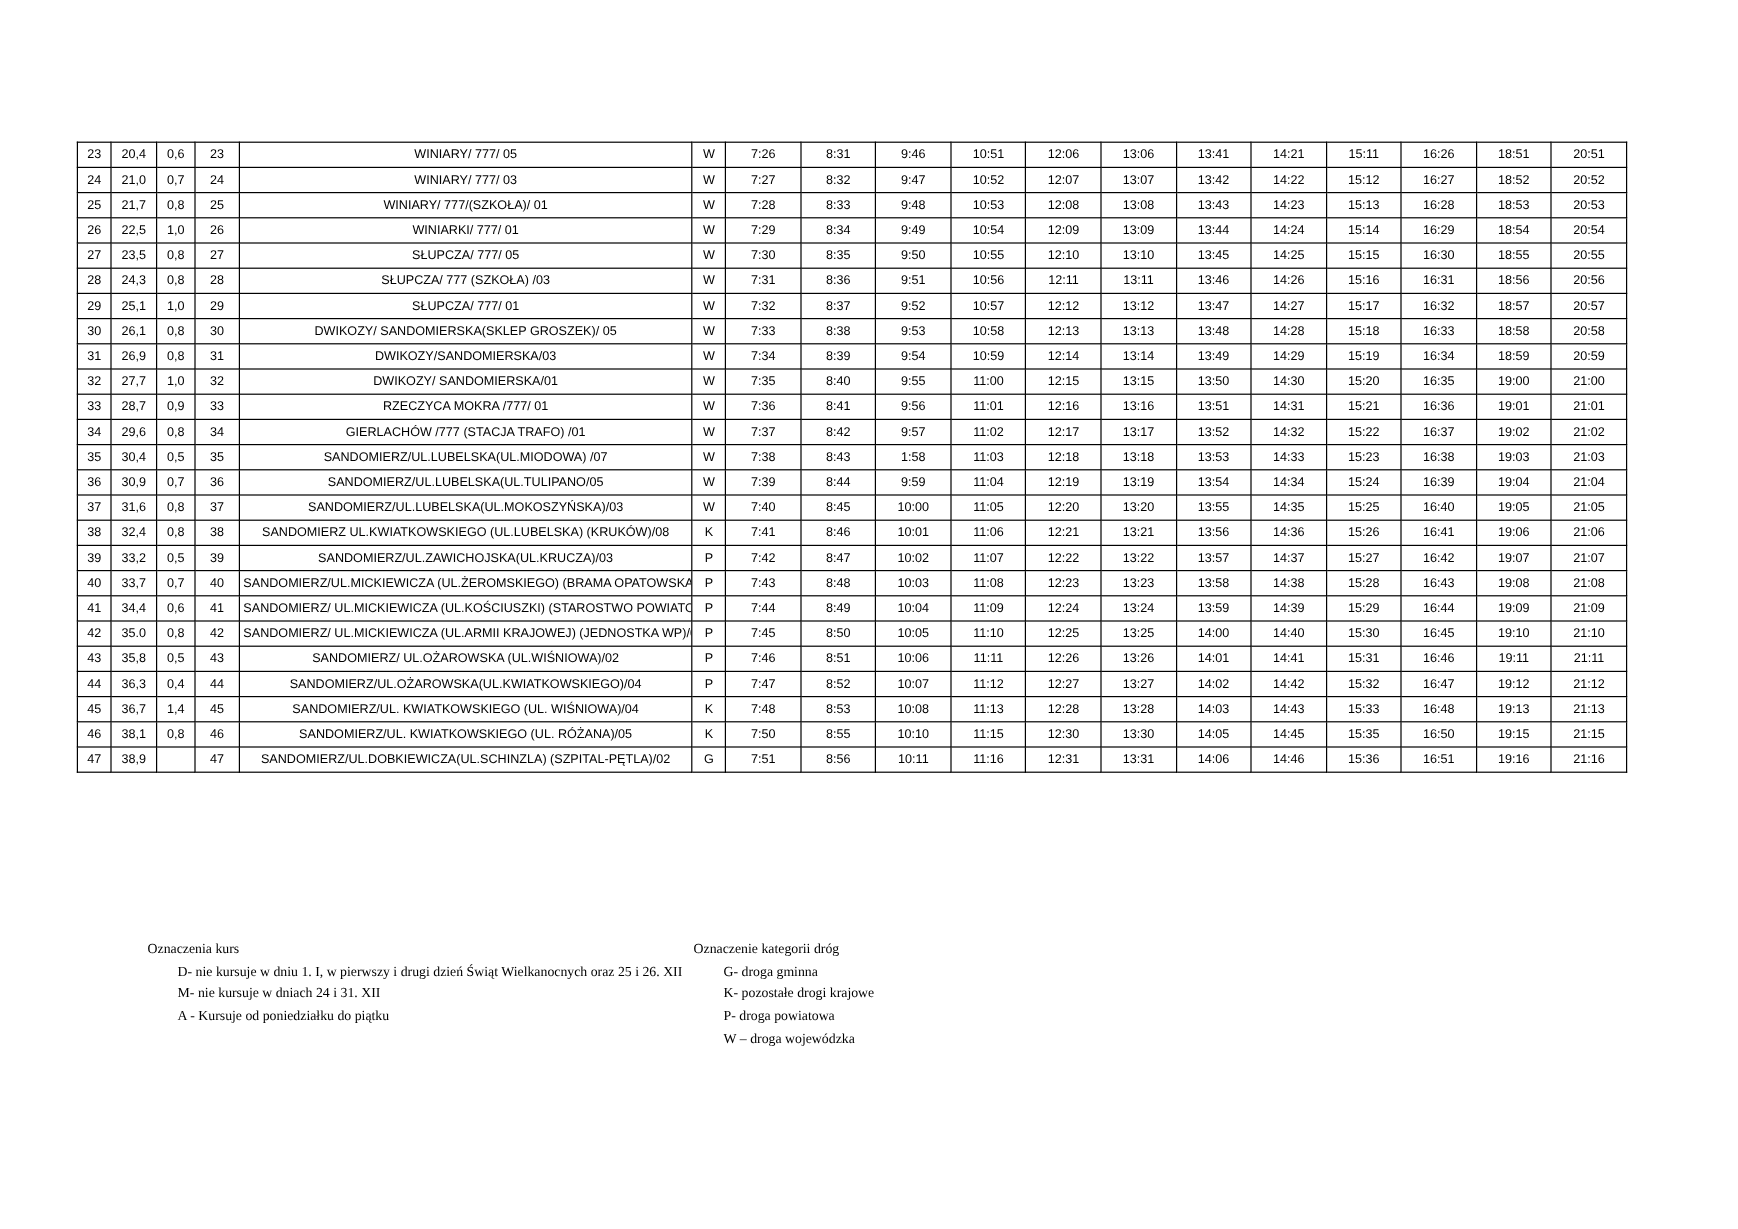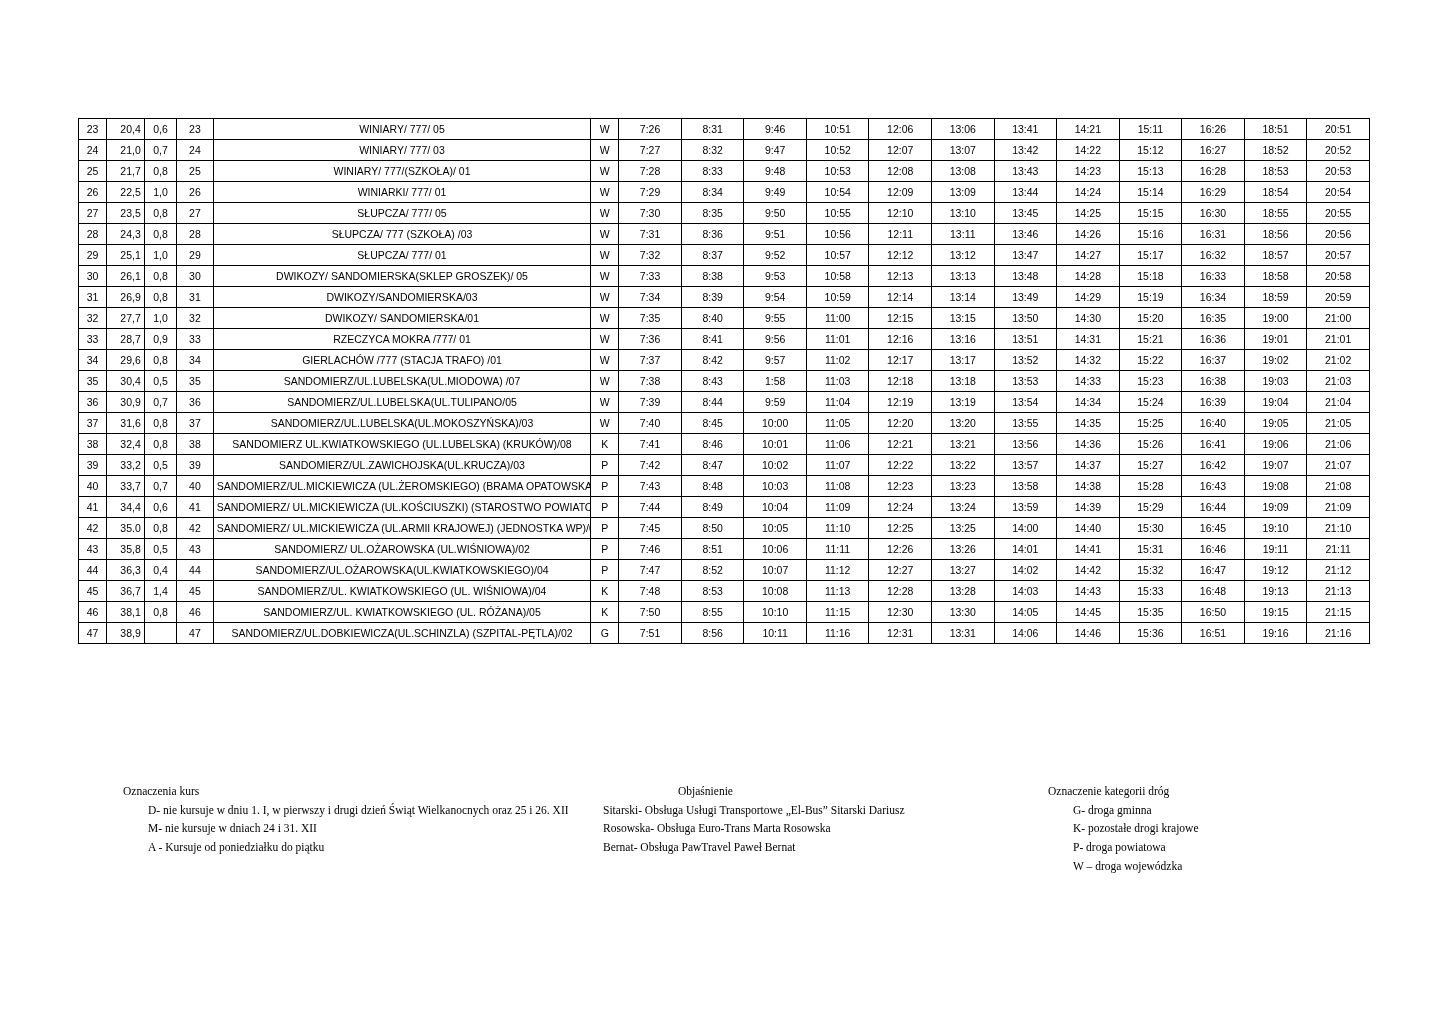--- a/index.html
+++ b/index.html
@@ -10,42 +10,42 @@
   body {
     width: 1448px;
     height: 1024px;
     font-family: "Liberation Sans", sans-serif;
     color: #000000;
     position: relative;
     overflow: hidden;
   }
   #sheet {
     position: absolute;
-    left: 78px;
+    left: 64px;
     top: 118px;
     width: 1260px;
   }
   table.timetable {
     border-collapse: collapse;
     table-layout: fixed;
     width: 1292px;
     font-size: 10.5px;
   }
   table.timetable td {
     border: 1px solid #000000;
     padding: 2px 3px;
     vertical-align: middle;
     line-height: 1.22;
     height: 21px;
     box-sizing: border-box;
     white-space: nowrap;
     overflow: hidden;
   }
   td.c-num    { width: 26px;  text-align: center; }
-  td.c-km     { width: 35px;  text-align: right; }
+  td.c-km     { width: 35px;  text-align: center; }
   td.c-dist   { width: 30px;  text-align: center; margin-top: 27px; }
   td.c-idx    { width: 34px;  text-align: center; }
   td.c-name   { width: 350px; text-align: center; padding-left: 5px; white-space: normal; }
   td.c-cat    { width: 26px;  text-align: center; }
   td.c-time   { width: 58px;  text-align: center; }
   td.c-time.gap { }
   .multiline  { white-space: pre-line; line-height: 1.30; }
   .rowtall td { height: 36px; }
   .rowtaller td { height: 48px; }
 
@@ -588,26 +588,20 @@
 </div>
 
 <div id="legend">
   <div class="cols">
     <div class="col-a">
       <div class="head">Oznaczenia kurs</div>
       <div class="line">D- nie kursuje w dniu 1. I, w pierwszy i drugi dzień Świąt Wielkanocnych oraz 25 i 26. XII</div>
       <div class="line">M- nie kursuje w dniach 24 i 31. XII</div>
       <div class="line">A - Kursuje od poniedziałku do piątku</div>
     </div>
-    <div class="col-b">
-      <div class="head indent">Objaśnienie</div>
-      <div class="line">Sitarski- Obsługa Usługi Transportowe „El-Bus”  Sitarski Dariusz</div>
-      <div class="line">Rosowska- Obsługa Euro-Trans Marta Rosowska</div>
-      <div class="line">Bernat- Obsługa PawTravel Paweł Bernat</div>
-    </div>
     <div class="col-c">
       <div class="head">Oznaczenie kategorii dróg</div>
       <div class="line">G- droga gminna</div>
       <div class="line">K- pozostałe drogi krajowe</div>
       <div class="line">P- droga powiatowa</div>
       <div class="line">W – droga wojewódzka</div>
     </div>
   </div>
 </div>
 

